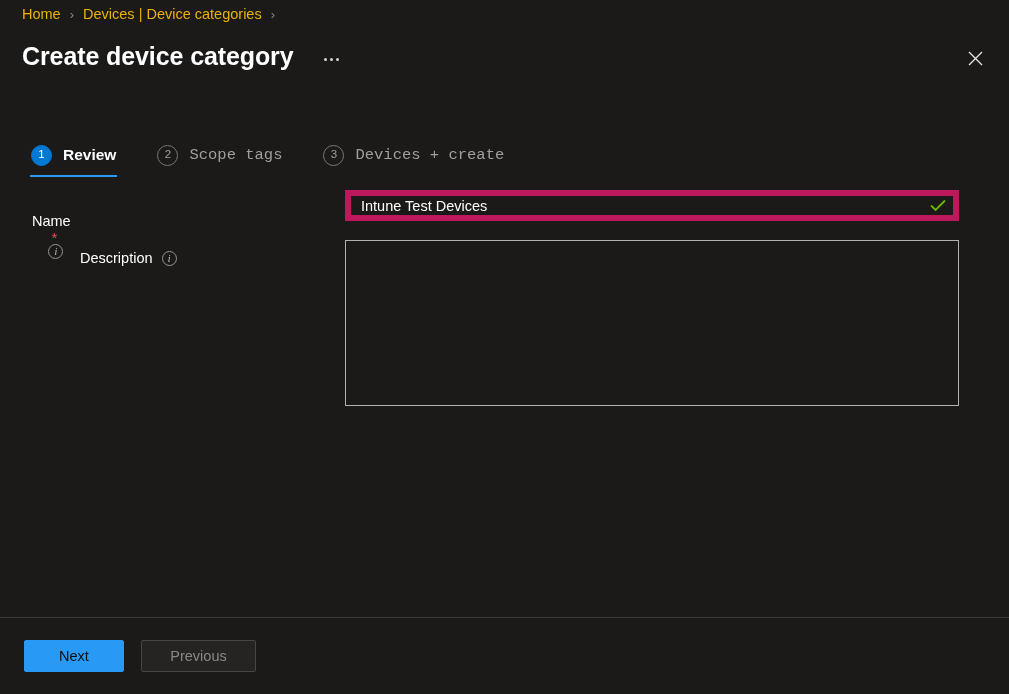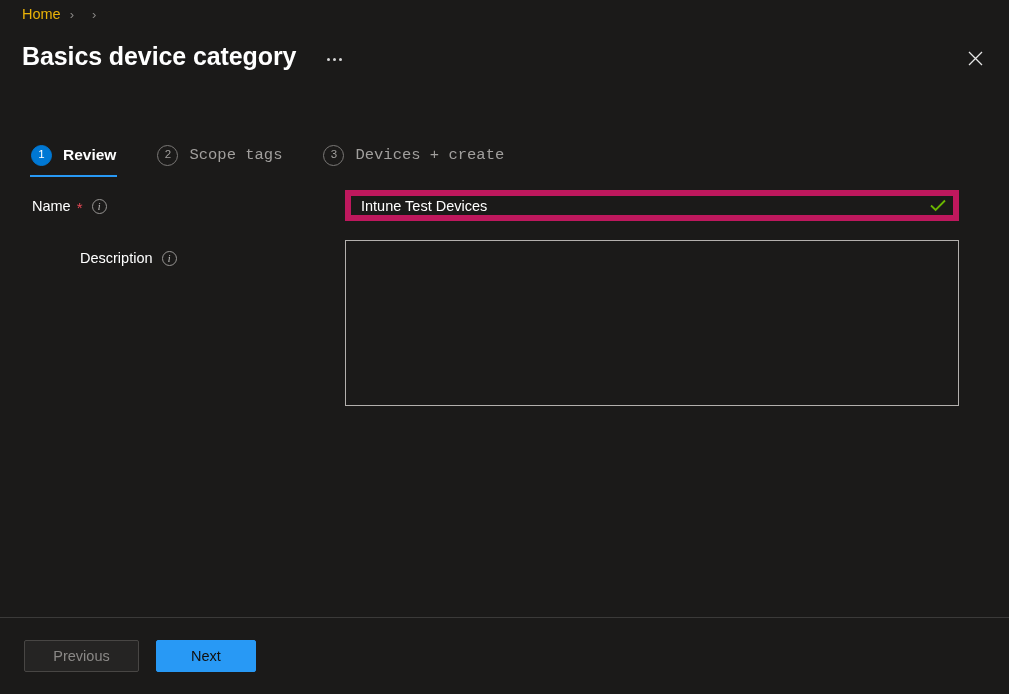--- a/index.html
+++ b/index.html
@@ -288,25 +288,26 @@
     color: #12100e;
     min-width: 100px;
   }
 </style>
 </head>
 <body>
 
 <div class="breadcrumb">
   <span class="crumb-link">Home</span>
   <span class="crumb-sep">›</span>
+  <span class="crumb-link">Devices | Device categories</span>
   <span class="crumb-sep">›</span>
 </div>
 
 <div class="title-row">
-  <span class="blade-title">Basics device category</span>
+  <span class="blade-title">Create device category</span>
   <div class="ellipsis-btn">
     <i></i>
     <i></i>
     <i></i>
   </div>
 </div>
 
 <div class="close-btn">
   <svg width="15" height="15" viewBox="0 0 15 15" aria-hidden="true">
     <path d="M1 1 L14 14 M14 1 L1 14" stroke="#e6e6e6" stroke-width="1.3" fill="none"></path>
@@ -325,21 +326,21 @@
   </div>
   <div class="tab inactive">
     <span class="bubble">3</span>
     <span class="tab-label">Devices + create</span>
   </div>
 </div>
 
 <div class="form">
 
   <div class="field-row" style="height:50px;">
-    <div class="field-label" style="top:8px;">
+    <div class="field-label" style="top:23px;flex-direction:column;">
       <span>Name</span>
       <span class="req-star">*</span>
       <span class="info-icon">i</span>
     </div>
     <div class="name-input-wrap">
       <input class="name-input" type="text" value="Intune Test Devices" style="">
       <span class="valid-check">
         <svg width="16" height="13" viewBox="0 0 16 13" aria-hidden="true">
           <path d="M1 6.5 L5.6 11 L15 1.5" stroke="#6bb700" stroke-width="1.8" fill="none"></path>
         </svg>
@@ -352,15 +353,15 @@
       <span>Description</span>
       <span class="info-icon">i</span>
     </div>
     <textarea class="desc-textarea" placeholder="" style=""></textarea>
   </div>
 
 </div>
 
 <div class="footer-divider"></div>
 <div class="footer">
+  <div class="btn btn-next">Next</div>
   <div class="btn btn-previous">Previous</div>
-  <div class="btn btn-next">Next</div>
 </div>
 
 </body></html>

